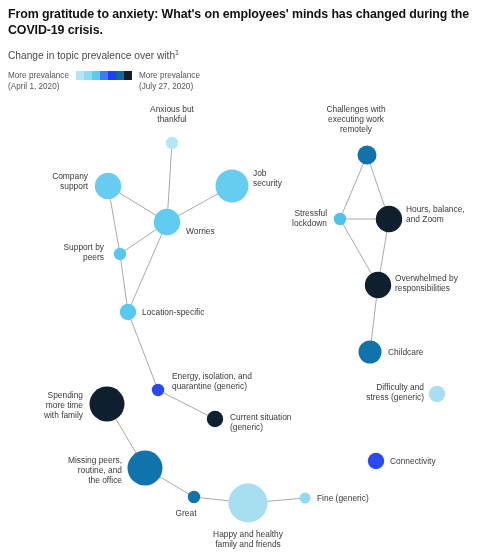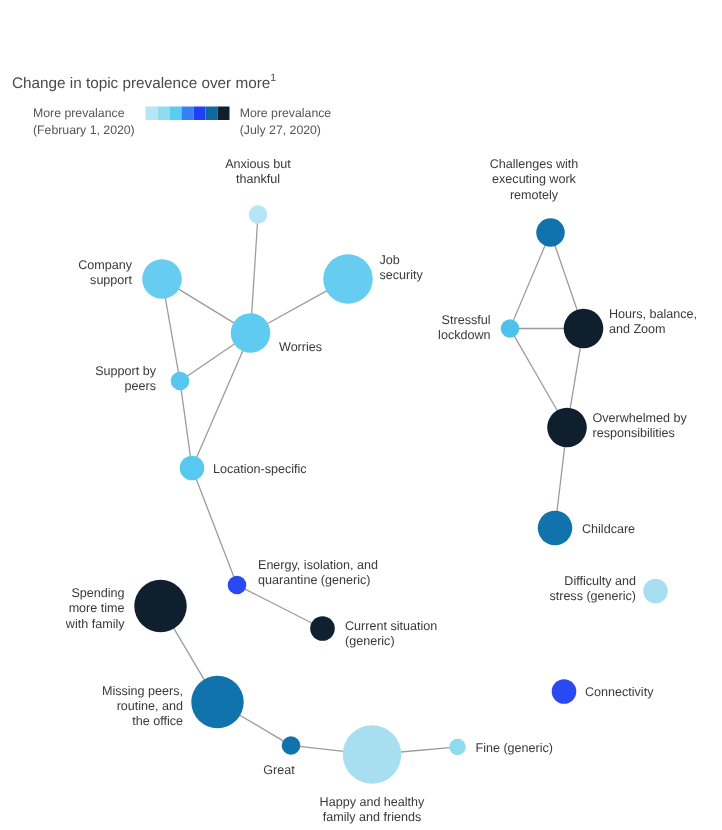--- a/index.html
+++ b/index.html
@@ -38,21 +38,21 @@
     font-size: 10.2px;
     color: #4a4a4a;
     font-weight: normal;
   }
   .subtitle sup {
     font-size: 7px;
     vertical-align: super;
   }
   .legend {
     position: absolute;
-    left: 22px;
+    left: 8px;
     top: 70px;
     display: flex;
     align-items: flex-start;
     justify-content: space-between;
   }
   .legend-label {
     font-size: 8.2px;
     line-height: 1.35;
     color: #555555;
     white-space: nowrap;
@@ -86,27 +86,28 @@
     font-family: "Liberation Sans", sans-serif;
     font-size: 8.4px;
     fill: #3a3a3a;
   }
 </style>
 </head>
 <body>
 
 <div id="chart-root">
 
+  <div class="title">From gratitude to anxiety: What's on employees' minds has changed during the COVID-19 crisis.</div>
 
-  <div class="subtitle"><span>Change in topic prevalence over more</span><sup>1</sup></div>
+  <div class="subtitle"><span>Change in topic prevalence over with</span><sup>1</sup></div>
 
   <div class="legend">
     <div class="legend-label">
       <div>More prevalance</div>
-      <div>(February 1, 2020)</div>
+      <div>(April 1, 2020)</div>
     </div>
     <div class="legend-swatches" id="legend-swatches">
         <div class="swatch" style="background: rgb(182, 230, 245);"></div>
         <div class="swatch" style="background: rgb(143, 220, 239);"></div>
         <div class="swatch" style="background: rgb(87, 205, 240);"></div>
         <div class="swatch" style="background: rgb(58, 126, 245);"></div>
         <div class="swatch" style="background: rgb(32, 64, 245);"></div>
         <div class="swatch" style="background: rgb(16, 105, 156);"></div>
         <div class="swatch" style="background: rgb(16, 31, 46);"></div>
       </div>

